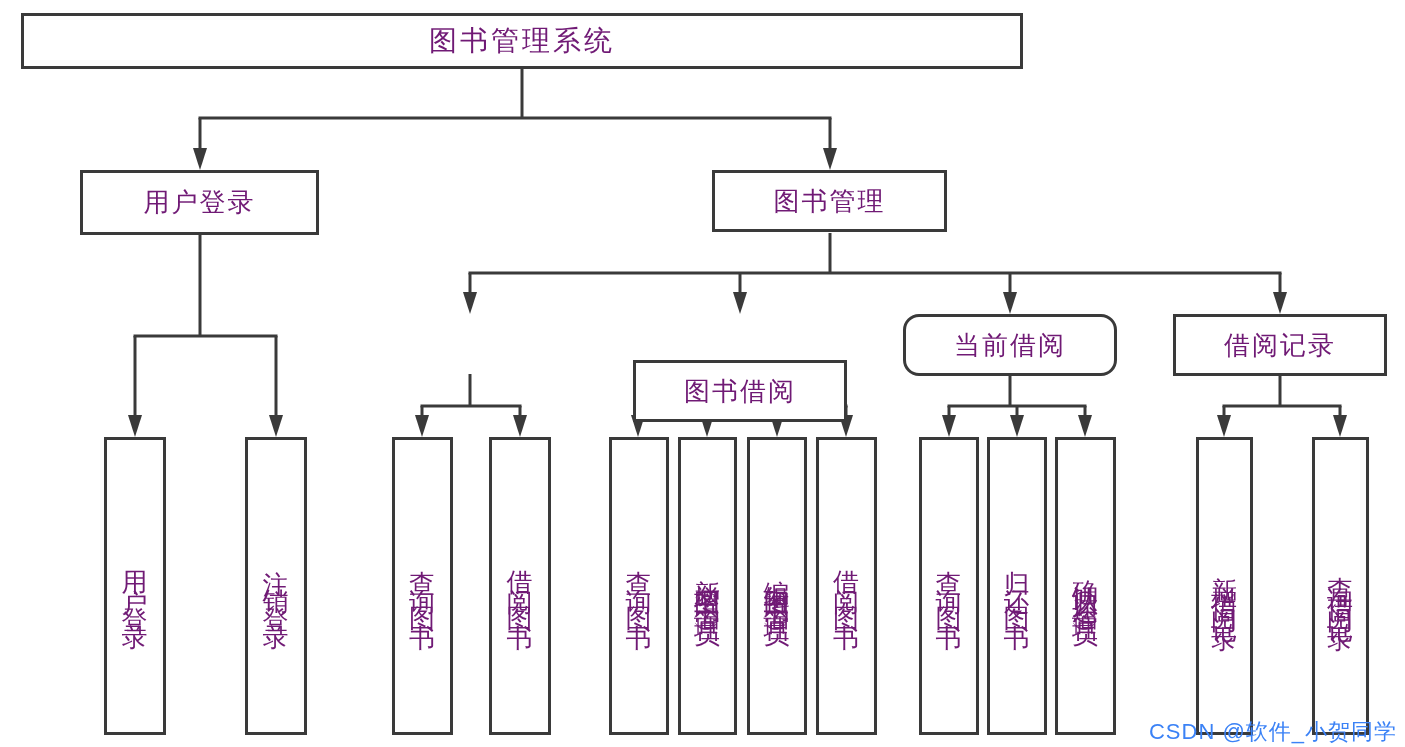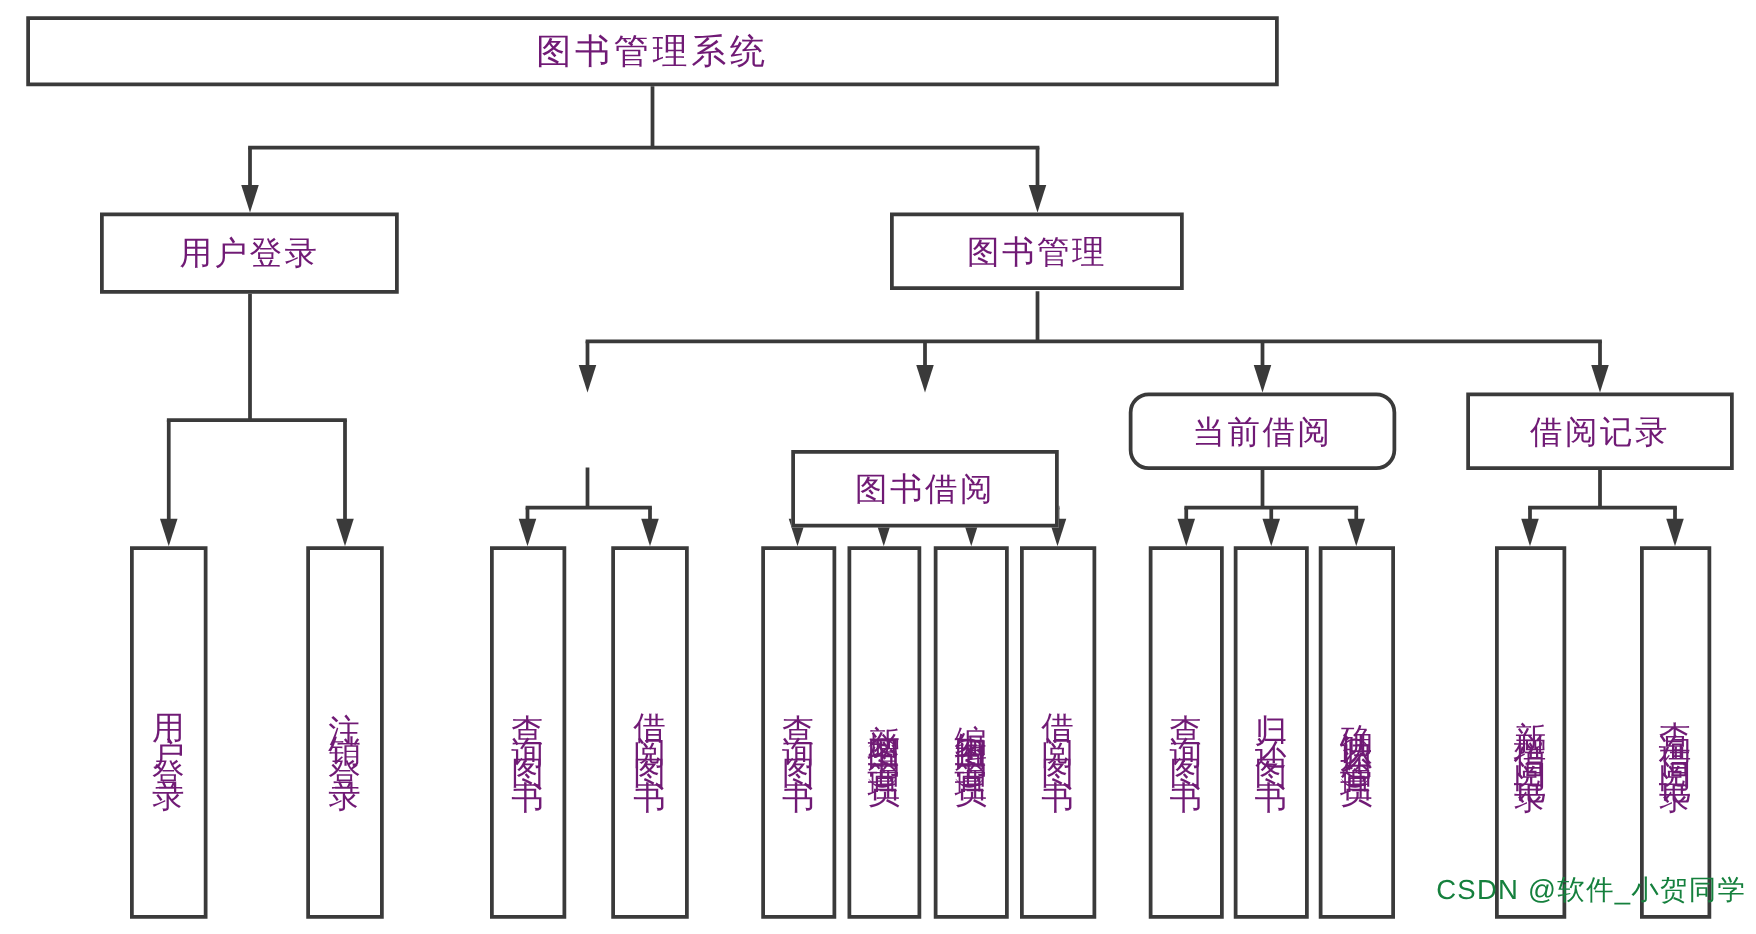--- a/index.html
+++ b/index.html
@@ -45,23 +45,23 @@
     writing-mode: vertical-rl;
     font-size: 26px;
     line-height: 1;
   }
   .sp-wide  { letter-spacing: 18px; }
   .sp-med   { letter-spacing: 10px; }
   .sp-tight { letter-spacing: 6px; }
   .watermark {
     position: absolute;
     right: 8px;
-    bottom: 20px;
+    bottom: 0;
     font-size: 22px;
-    color: #15803d;
+    color: #3b82f6;
     z-index: 3;
     letter-spacing: 1px;
     white-space: nowrap;
   }
 </style>
 </head>
 <body>
 
 <div class="stage">
 

